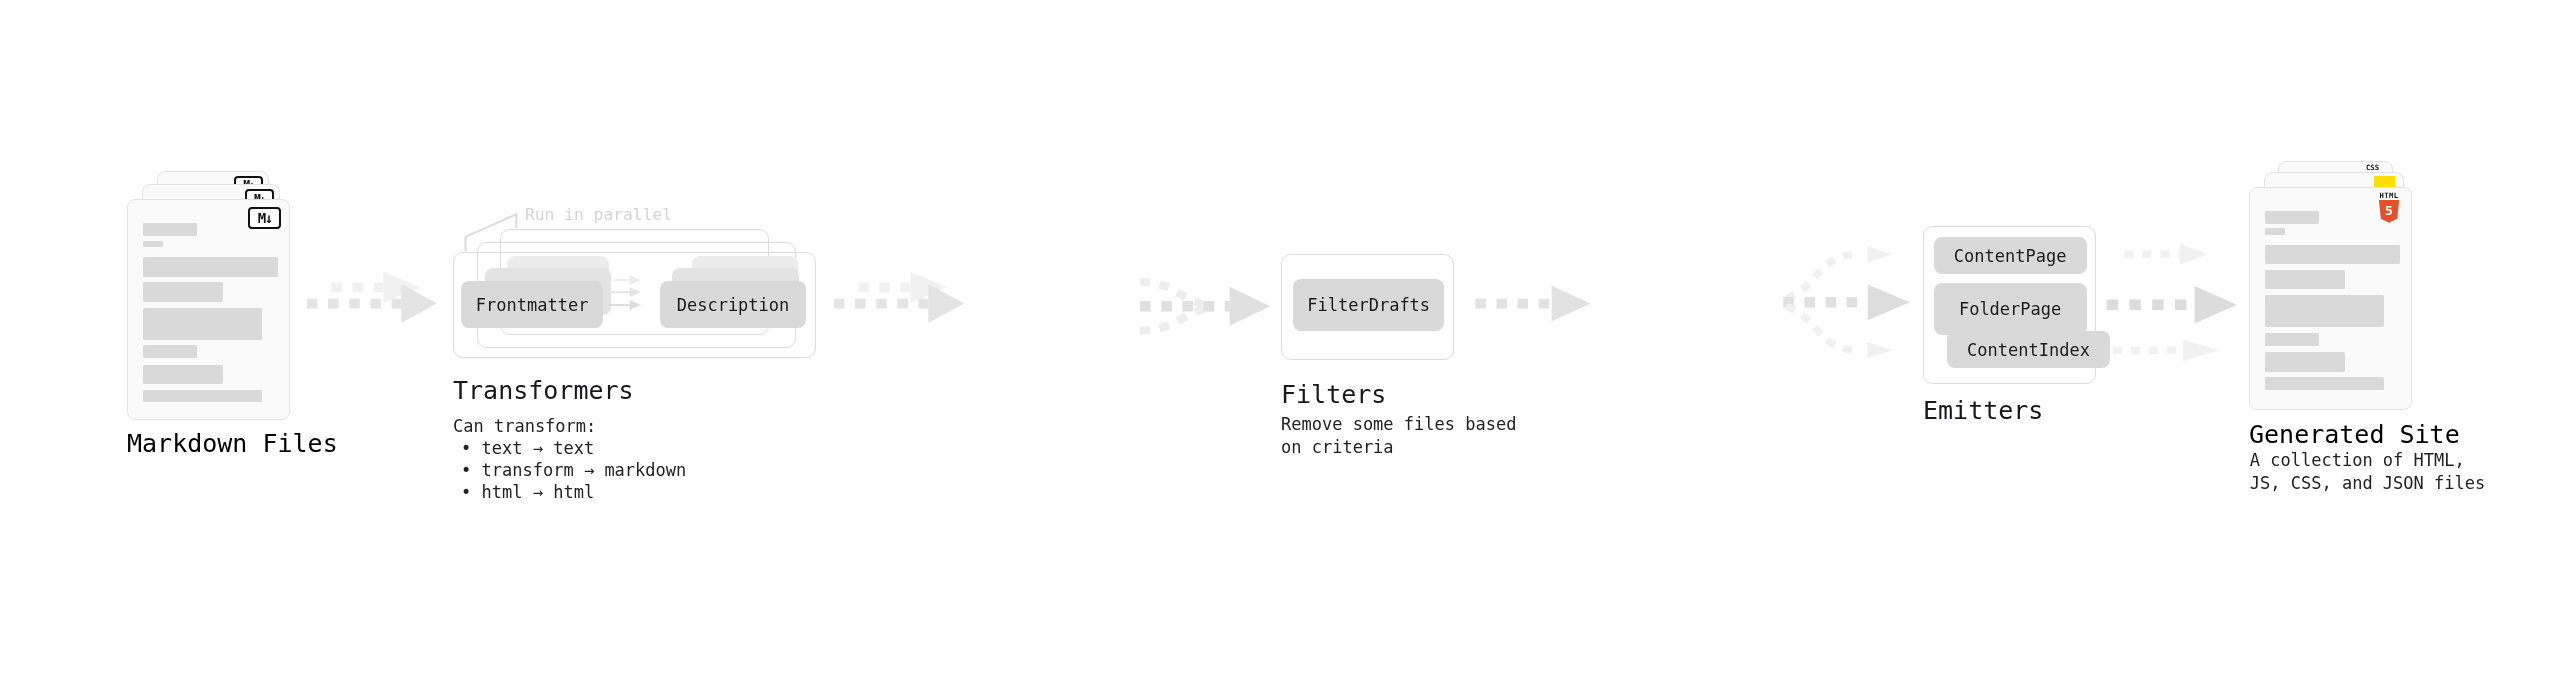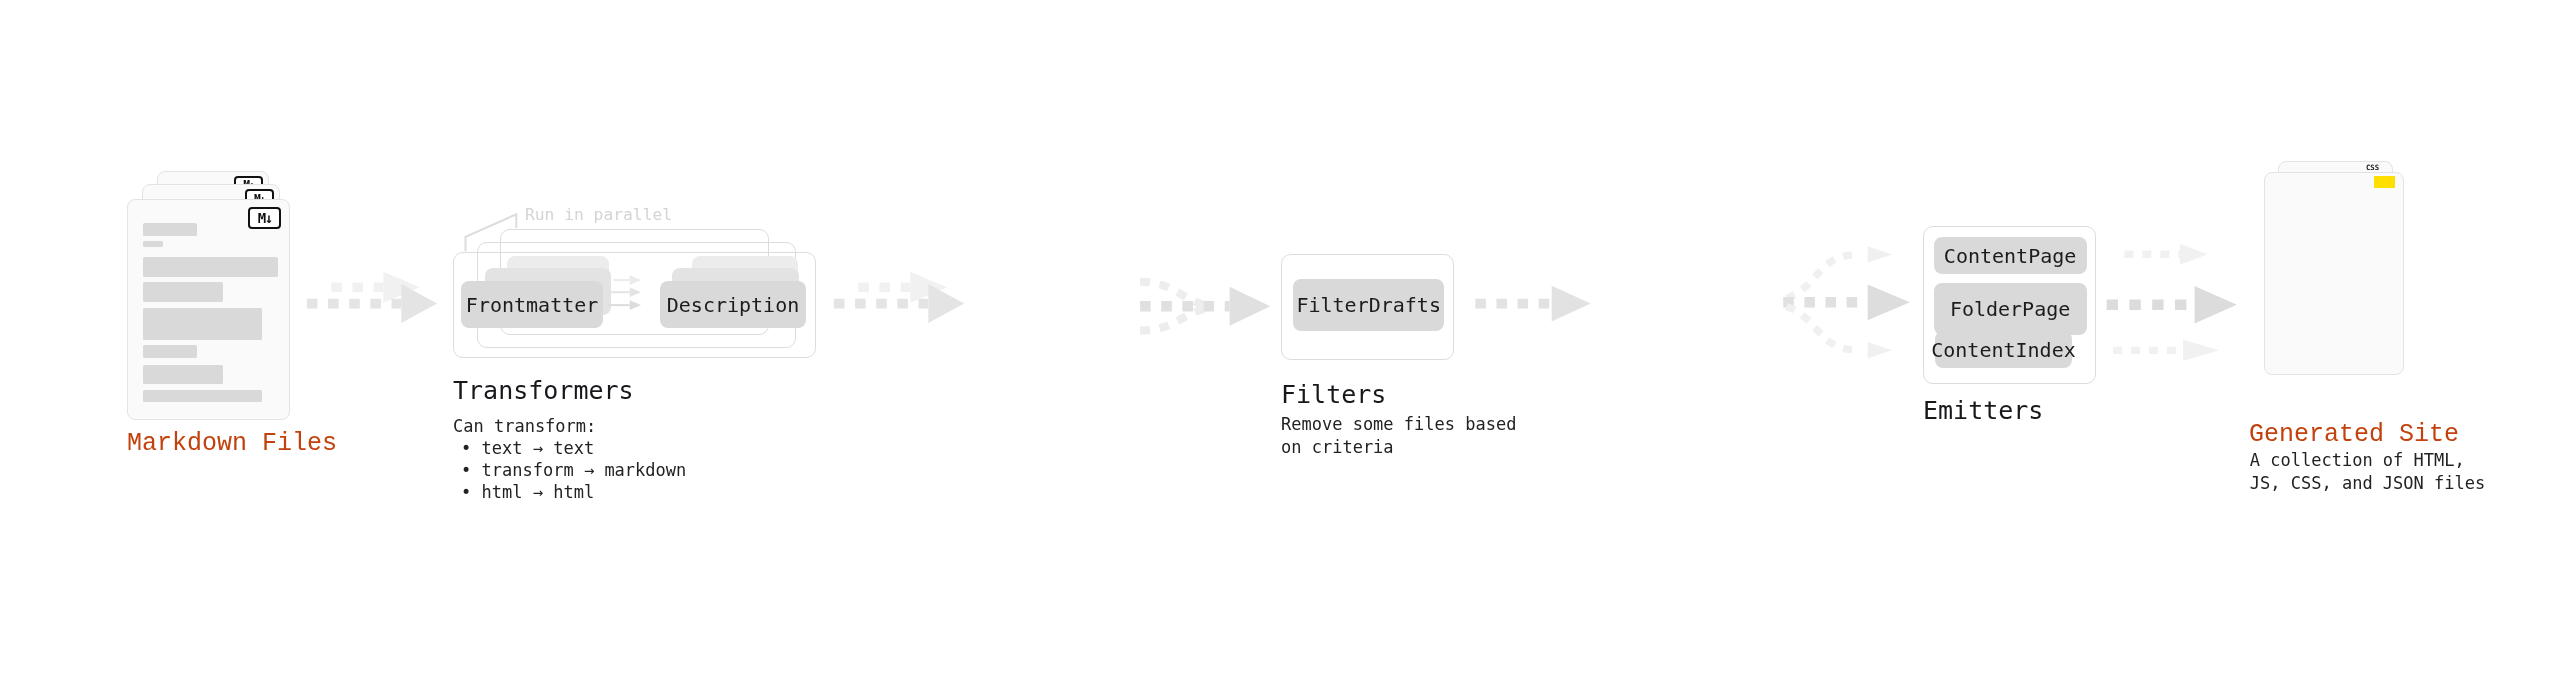--- a/index.html
+++ b/index.html
@@ -12,28 +12,28 @@
   .doc-body{padding:23px 0 0 15.4px;}
   .bar{background:#d9d9d9;border-radius:1.6px;}
   .b-t{width:54px;height:13px;margin-bottom:4.9px}
   .b-xs{width:19.5px;height:6.5px;margin-bottom:9.8px}
   .b-w{width:135px;height:19.5px;margin-bottom:5.7px}
   .b-m{width:80px;height:19.5px;margin-bottom:5.7px}
   .b-big{width:119px;height:32px;margin-bottom:5.7px}
   .b-s{width:54px;height:13px;margin-bottom:6.5px}
   .b-wt{width:119px;height:12.2px}
   
-  .stack-label{position:absolute;font-size:25px;color:#c2410c;text-align:center;white-space:nowrap;font-family:Liberation Mono, monospace;}
+  .stack-label{position:absolute;font-size:25px;color:#000000;text-align:center;white-space:nowrap;}
   .stage-heading{position:absolute;font-size:25px;color:#17171c;white-space:nowrap;}
   .stage-desc{position:absolute;font-size:17px;line-height:23px;color:#222;white-space:pre-line;width:341px;}
   .bullet-line{position:absolute;font-size:17px;color:#222;white-space:nowrap;}
   .annotation{position:absolute;font-size:16.3px;color:#d4d4d4;white-space:nowrap;}
   
   .node-btn{position:absolute;background:#d9d9d9;border-radius:8.1px;display:flex;align-items:center;
-            justify-content:center;font-size:20px;color:#1c1c1c;white-space:nowrap;box-sizing:border-box;}
+            justify-content:center;font-size:17px;color:#1c1c1c;white-space:nowrap;box-sizing:border-box;}
   .ghost1{background:#e3e3e3;}
   .ghost2{background:#ececec;}
   .frame{position:absolute;border:1.6px solid #dcdcdc;border-radius:9.8px;box-sizing:border-box;background:transparent;}
   .frame-solid{position:absolute;border:1.6px solid #dcdcdc;border-radius:9.8px;box-sizing:border-box;background:#fff;}
   
   .md-icon{position:absolute;background:#ffffff;border:2.4px solid #111;border-radius:4.1px;
            display:flex;align-items:center;justify-content:center;font-weight:bold;color:#111;box-sizing:border-box;}
   .md-lg{width:32.5px;height:22px;top:6.5px;right:8.1px;font-size:14px;letter-spacing:-1.6px;}
   .md-sm{width:29px;height:18.7px;top:4.1px;right:4.9px;font-size:11.4px;letter-spacing:-1.6px;border-width:2px;}
   
@@ -166,21 +166,21 @@
     <line x1="4" y1="79" x2="108" y2="79" stroke="#e0e0e0" stroke-width="13" stroke-dasharray="13 13"></line>
     <polygon points="108,57 108,101 160,79" fill="#dddddd"></polygon>
     <path d="M 8,84 C 50,100 45,136 95,138" fill="none" stroke="#f0f0f0" stroke-width="9" stroke-dasharray="11 11"></path>
     <polygon points="108,128 108,148 138,138" fill="#f0f0f0"></polygon>
   </svg>
 
   <div class="abs" style="left:1923px;top:226px;width:260px;height:260px">
     <div class="frame-solid" style="left:0;top:0;width:173px;height:158px"></div>
     <div class="node-btn" style="left:10.6px;top:11.4px;width:153px;height:37px">ContentPage</div>
     <div class="node-btn" style="left:10.6px;top:57px;width:153px;height:52px">FolderPage</div>
-    <div class="node-btn" style="left:12px;top:105px;width:137px;height:37px">ContentIndex</div>
+    <div class="node-btn" style="left:24px;top:105px;width:163px;height:37px">ContentIndex</div>
     <div class="stage-heading" style="left:0;top:170px">Emitters</div>
   </div>
 
   <svg class="abs" style="left:2105px;top:238px" width="140" height="140" viewBox="0 0 172 172">
     <g>
       <line x1="24" y1="20" x2="92" y2="20" stroke="#f1f1f1" stroke-width="9" stroke-dasharray="11 11"></line>
       <polygon points="92,7 92,33 126,20" fill="#f1f1f1"></polygon>
     </g>
     <g>
       <line x1="2" y1="82" x2="110" y2="82" stroke="#dcdcdc" stroke-width="13" stroke-dasharray="14 14"></line>
@@ -195,19 +195,35 @@
   <div class="abs" style="left:2249px;top:154px;width:171px;height:341px">
     <div class="doc" style="left:29px;top:6.5px;width:115px;height:195px;z-index:1">
       <div class="css-icon">
         <div class="css-word">CSS</div>
         <div class="css-bar"></div>
       </div>
     </div>
     <div class="doc" style="left:14.6px;top:18px;width:140px;height:203px;z-index:2">
       <div class="js-icon"></div>
     </div>
+    <div class="doc" style="left:0;top:32.5px;width:163px;height:223px;z-index:3">
+      <div class="html5-icon">
+        <div class="html5-word">HTML</div>
+        <div class="html5-shield">5</div>
+      </div>
+      <div class="doc-body">
+        <div class="bar b-t"></div>
+        <div class="bar b-xs"></div>
+        <div class="bar b-w"></div>
+        <div class="bar b-m"></div>
+        <div class="bar b-big"></div>
+        <div class="bar b-s"></div>
+        <div class="bar b-m"></div>
+        <div class="bar b-wt"></div>
+      </div>
+    </div>
     <div class="stack-label" style="left:0;top:266px;width:163px">Generated Site</div>
     <div class="stage-desc" style="left:0.8px;top:295px">A collection of HTML,
 JS, CSS, and JSON files</div>
   </div>
 
 </div>
 
 
 </body></html>

